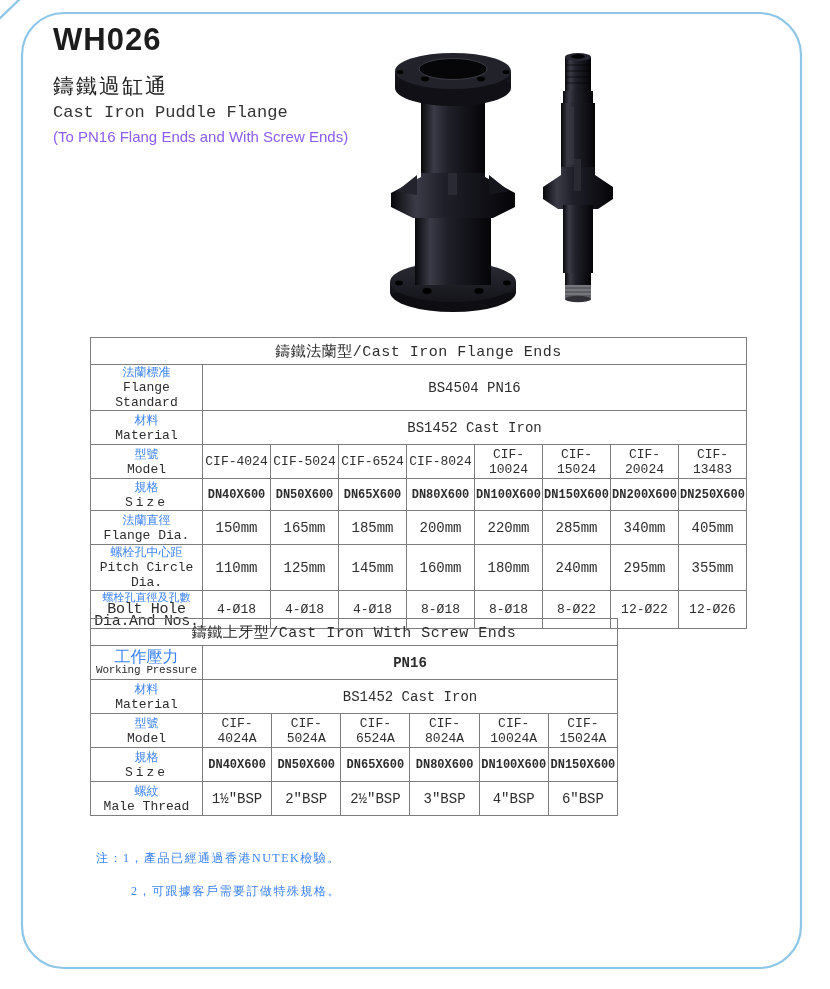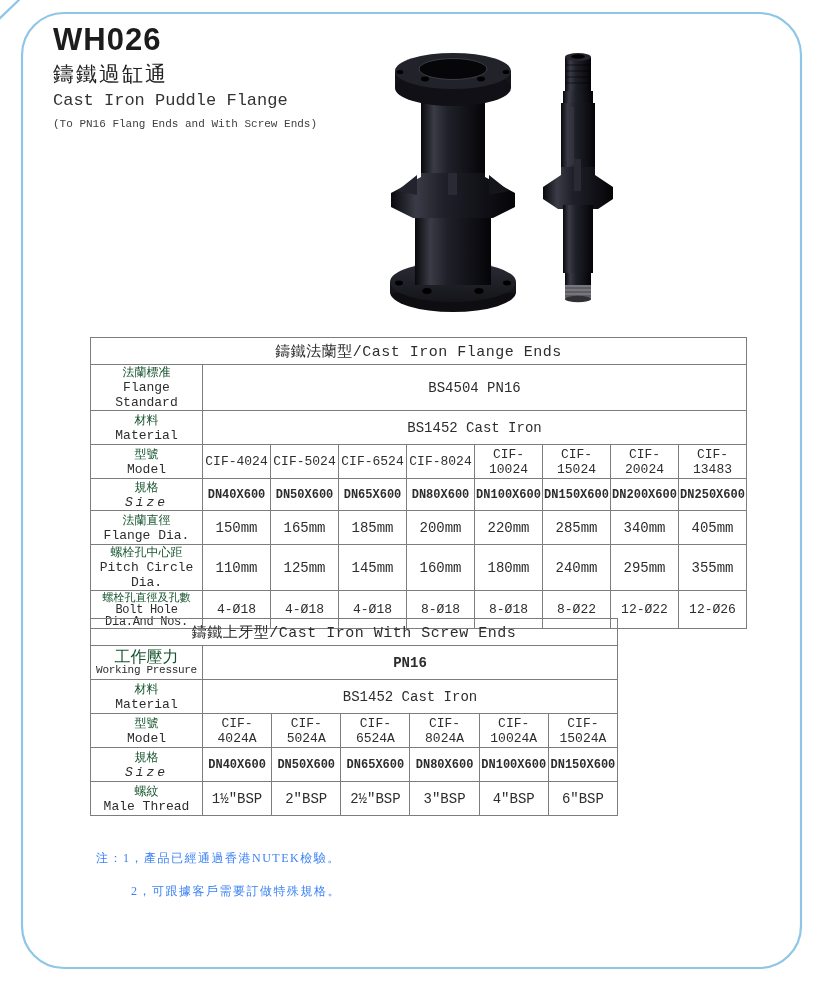--- a/index.html
+++ b/index.html
@@ -4,41 +4,41 @@
 <style>
   html,body{margin:0;padding:0;background:#ffffff;}
   body{width:830px;height:989px;position:relative;overflow:hidden;
        font-family:"Liberation Sans","DejaVu Sans",sans-serif;color:#2e2e2e;}
   .abs{position:absolute;}
   
   #frame{left:0;top:0;}
   
   #header{left:53px;top:22px;}
   .code{font-size:31px;font-weight:bold;letter-spacing:1px;color:#1c1c1c;line-height:36px;}
-  .title-zh{font-size:21px;letter-spacing:2px;color:#222;line-height:28px;margin-top:2px;
+  .title-zh{font-size:21px;letter-spacing:2px;color:#222;line-height:28px;margin-top:14px;
             font-family:"Liberation Serif","DejaVu Serif",serif;}
   .title-en{font-size:17px;color:#333;line-height:25px;
             font-family:"Liberation Mono","DejaVu Sans Mono",monospace;}
-  .subtitle{font-size:11px;color:#404040;line-height:23px;
-            font-family:Liberation Mono, monospace;}
+  .subtitle{font-size:15px;color:#8b5cf6;line-height:23px;
+            font-family:Liberation Sans, sans-serif;}
   
   table.spec{border-collapse:collapse;table-layout:fixed;
              font-family:"Liberation Mono","DejaVu Sans Mono",monospace;color:#2d2d2d;border-radius:14px;}
   table.spec td{border:1px solid #7d7d7d;text-align:center;vertical-align:middle;
                 padding:0;overflow:hidden;}
   .tbl-title{font-size:15px;letter-spacing:0.5px;}
   .lbl .zh{display:block;font-size:12px;line-height:15px;
-           font-family:"Liberation Serif","DejaVu Serif",serif;color:#14532d;}
+           font-family:"Liberation Serif","DejaVu Serif",serif;color:#3b82f6;}
   .lbl .en{display:block;font-size:13px;line-height:15px;}
   .lbl.tight .zh{font-size:11px;line-height:13px;}
-  .lbl.tight .en{font-size:12px;line-height:12px;letter-spacing:-0.3px;}
+  .lbl.tight .en{font-size:15px;line-height:12px;letter-spacing:-0.3px;}
   .val{font-size:13px;}
   .val.big{font-size:14px;}
   .val.sz{font-size:12px;font-weight:bold;}
-  .spread{letter-spacing:3px;font-style:italic;}
+  .spread{letter-spacing:3px;}
   
   #notes{left:96px;top:842px;font-size:12px;color:#3b82f6;letter-spacing:1.5px;
          font-family:"Liberation Serif","DejaVu Serif",serif;line-height:33px;}
   #notes .indent{padding-left:35px;}
 </style>
 </head>
 <body>
 
 <svg id="frame" class="abs" width="830" height="989" viewBox="0 0 830 989">
   <rect x="22" y="13" width="779" height="955" rx="42" ry="42" fill="none" stroke="#8ec6e8" stroke-width="2.2"></rect>

